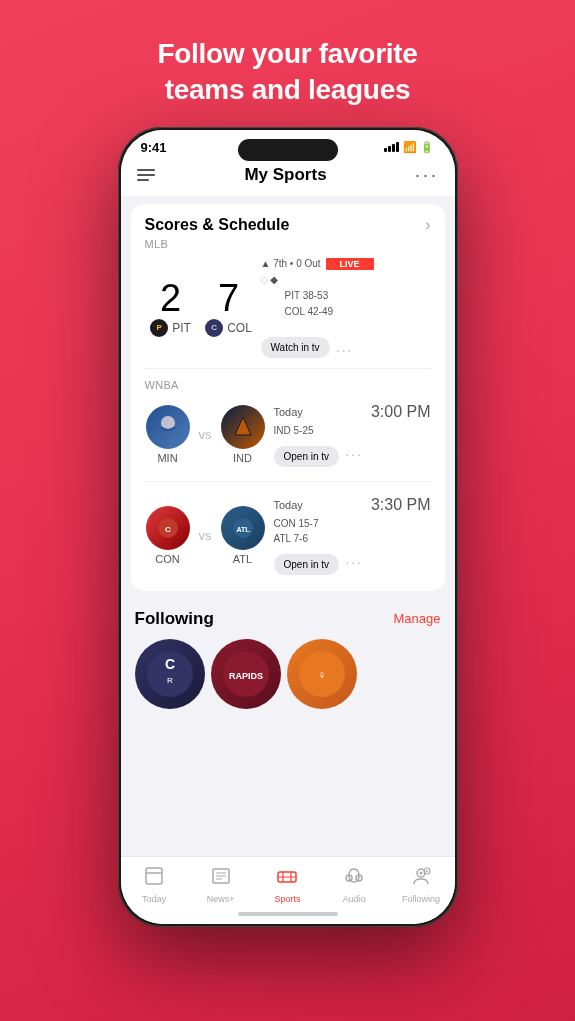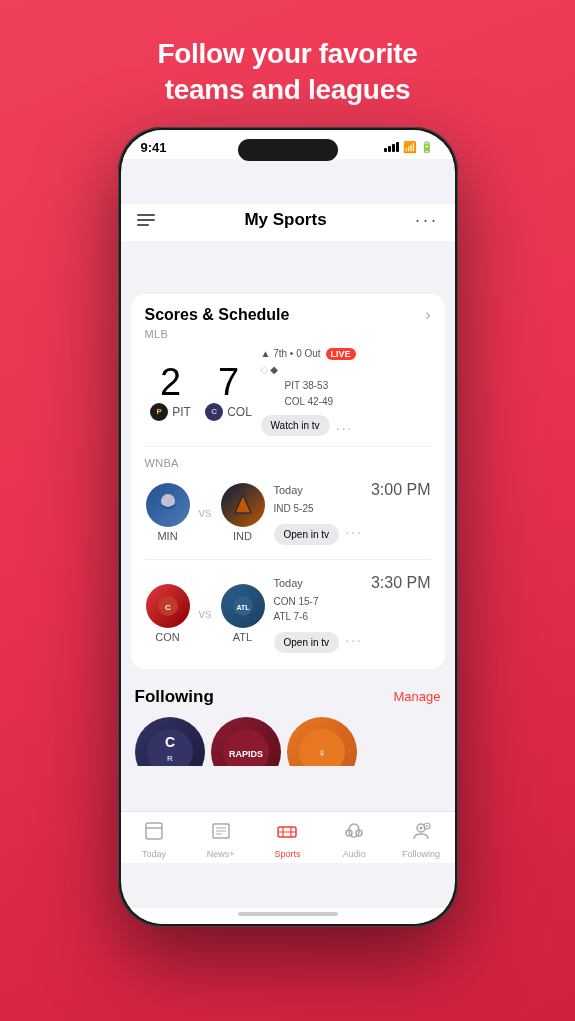--- a/index.html
+++ b/index.html
@@ -34,21 +34,20 @@
       position: relative;
     }
     .phone-screen {
       width: 100%;
       height: 100%;
       background: #f2f2f7;
       border-radius: 42px;
       overflow: hidden;
       display: flex;
       flex-direction: column;
-      gap: 45px;
     }
     
     .status-bar {
       background: white;
       display: flex;
       justify-content: space-between;
       align-items: center;
       padding: 10px 20px 4px;
       flex-shrink: 0;
     }
@@ -202,22 +201,22 @@
     }
     .innings-info {
       font-size: 10px;
       color: #555;
     }
     .live-badge {
       background: #ff3b30;
       color: white;
       font-size: 9px;
       font-weight: 700;
-      padding: 1px 5px;
-      border-radius: 6px;
+      padding: 1px 14px;
+      border-radius: 1px;
     }
     .pitch-diamond {
       display: flex;
       gap: 2px;
       margin: 2px 0;
     }
     .diamond-icon {
       font-size: 10px;
       color: #ccc;
     }
@@ -502,21 +501,21 @@
             <div class="live-row">
               <span class="innings-info">▲ 7th • 0 Out</span>
               <span class="live-badge">LIVE</span>
             </div>
             <div class="pitch-diamond">
               <span class="diamond-icon">◇</span>
               <span class="diamond-icon filled">◆</span>
             </div>
             <div class="score-record">PIT 38-53</div>
             <div class="score-record">COL 42-49</div>
-            <div style="display:flex;align-items:flex-end;gap:6px;margin-top:4px">
+            <div style="display:flex;align-items:flex-end;gap:6px;margin-top:16px">
               <button class="watch-btn">Watch in  tv</button>
               <span class="more-dots">···</span>
             </div>
           </div>
         </div>
 
         <div class="divider"></div>
 
         <div class="league-label">WNBA</div>
 

